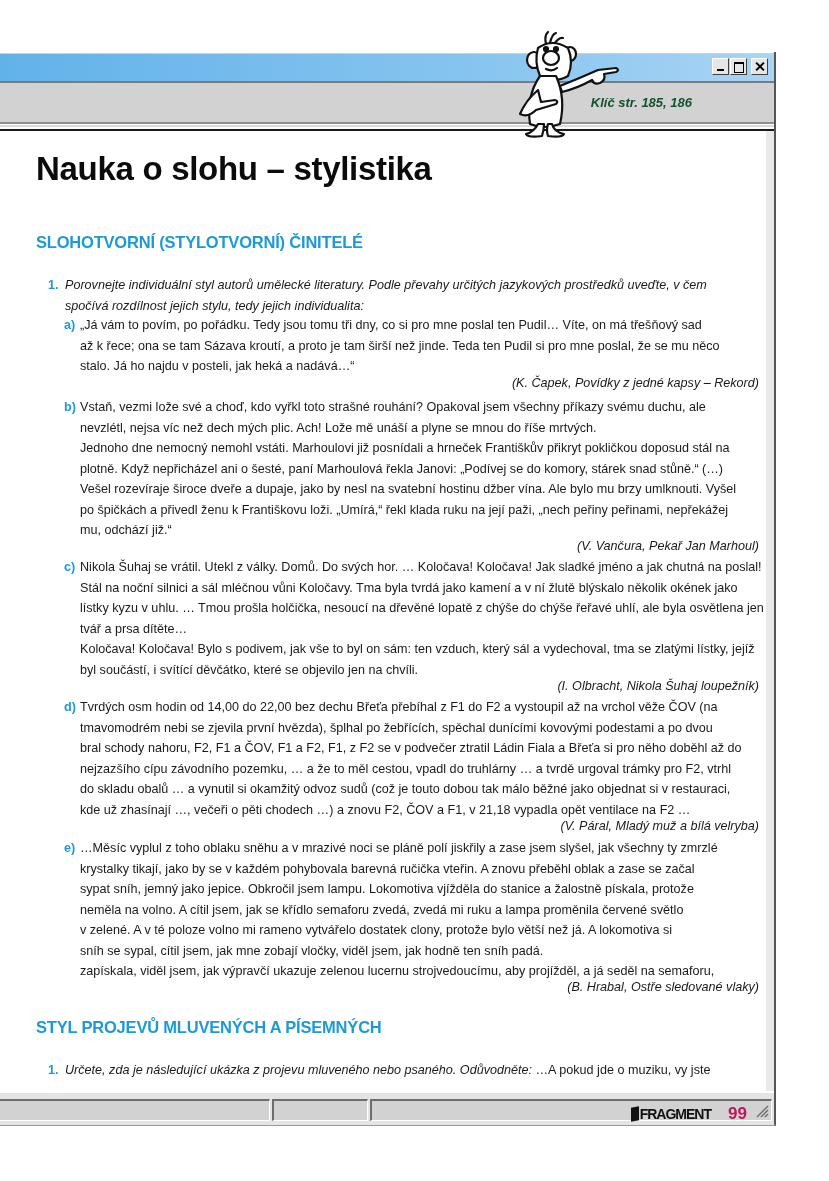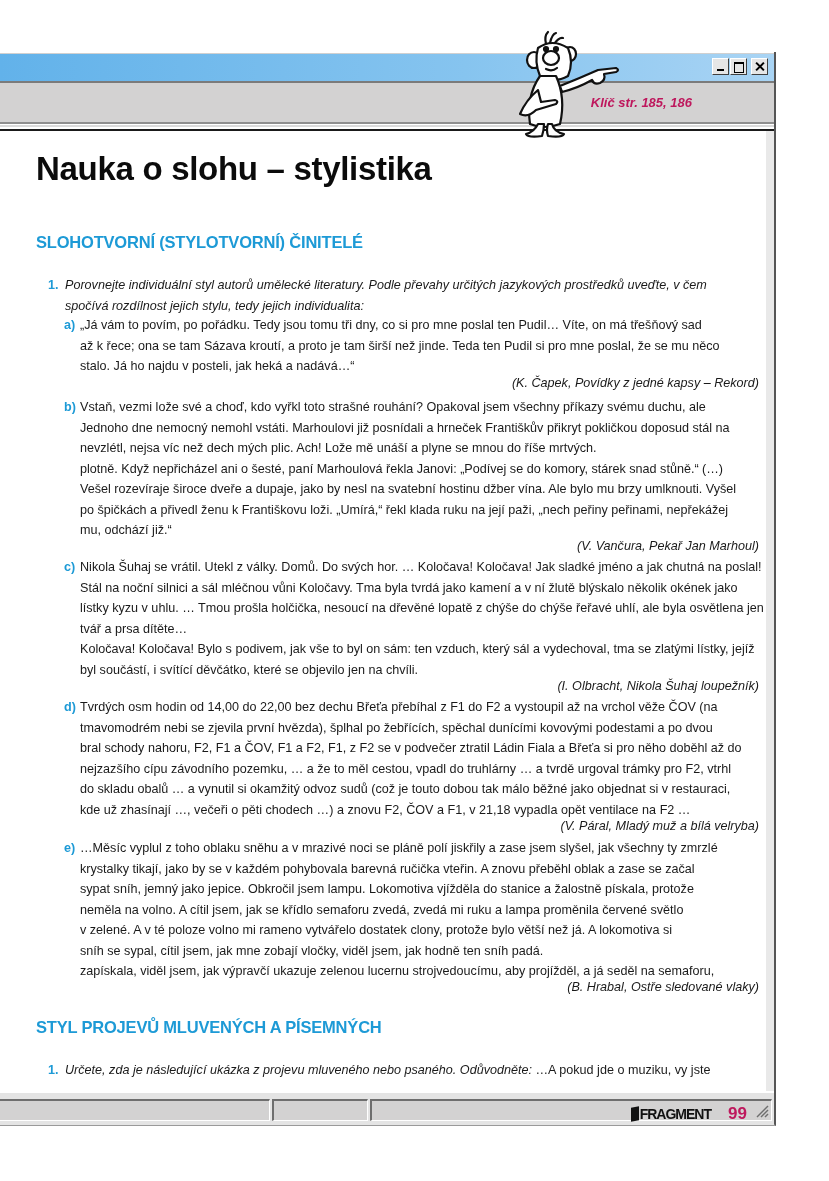--- a/index.html
+++ b/index.html
@@ -32,21 +32,21 @@
   }
   .win-btn.close::before { transform: rotate(45deg); }
   .win-btn.close::after { transform: rotate(-45deg); }
 
   .toolbar {
     position: absolute; left: 0; top: 81px; width: 774px; height: 43px;
     background: #d3d2d2; border-top: 2px solid #7b7b7b; border-bottom: 2px solid #8e8e8e;
     box-sizing: border-box;
   }
   .key-ref {
-    position: absolute; right: 82px; top: 12px; font-size: 13px; font-weight: bold; font-style: italic; color: #be185d;
+    position: absolute; right: 82px; top: 12px; font-size: 13px; font-weight: bold; font-style: italic; color: #14532d;
   }
   .toolbar-under {
     position: absolute; left: 0; top: 125px; width: 774px; height: 6px;
     border-top: 2px solid #dadada; border-bottom: 2px solid #1a1a1a; box-sizing: border-box;
   }
   .right-inner-edge {
     position: absolute; left: 766px; top: 131px; width: 8px; height: 960px; background: #e9e9e9;
   }
 
   
@@ -158,22 +158,22 @@
     <span class="ln">až k řece; ona se tam Sázava kroutí, a proto je tam širší než jinde. Teda ten Pudil si pro mne poslal, že se mu něco</span>
     <span class="ln">stalo. Já ho najdu v posteli, jak heká a nadává…“</span>
   </div>
 </div>
 <div class="source" style="top:376px">(K. Čapek, Povídky z jedné kapsy – Rekord)</div>
 
 <div class="item" style="top:397px">
   <span class="item-label">b)</span>
   <div class="item-text">
     <span class="ln">Vstaň, vezmi lože své a choď, kdo vyřkl toto strašné rouhání? Opakoval jsem všechny příkazy svému duchu, ale</span>
+    <span class="ln">nevzlétl, nejsa víc než dech mých plic. Ach! Lože mě unáší a plyne se mnou do říše mrtvých.</span>
     <span class="ln">Jednoho dne nemocný nemohl vstáti. Marhoulovi již posnídali a hrneček Františkův přikryt pokličkou doposud stál na</span>
-    <span class="ln">nevzlétl, nejsa víc než dech mých plic. Ach! Lože mě unáší a plyne se mnou do říše mrtvých.</span>
     <span class="ln">plotně. Když nepřicházel ani o šesté, paní Marhoulová řekla Janovi: „Podívej se do komory, stárek snad stůně.“ (…)</span>
     <span class="ln">Vešel rozevíraje široce dveře a dupaje, jako by nesl na svatební hostinu džber vína. Ale bylo mu brzy umlknouti. Vyšel</span>
     <span class="ln">po špičkách a přivedl ženu k Františkovu loži. „Umírá,“ řekl klada ruku na její paži, „nech peřiny peřinami, nepřekážej</span>
     <span class="ln">mu, odchází již.“</span>
   </div>
 </div>
 <div class="source" style="top:539px">(V. Vančura, Pekař Jan Marhoul)</div>
 
 <div class="item" style="top:557px">
   <span class="item-label">c)</span>

